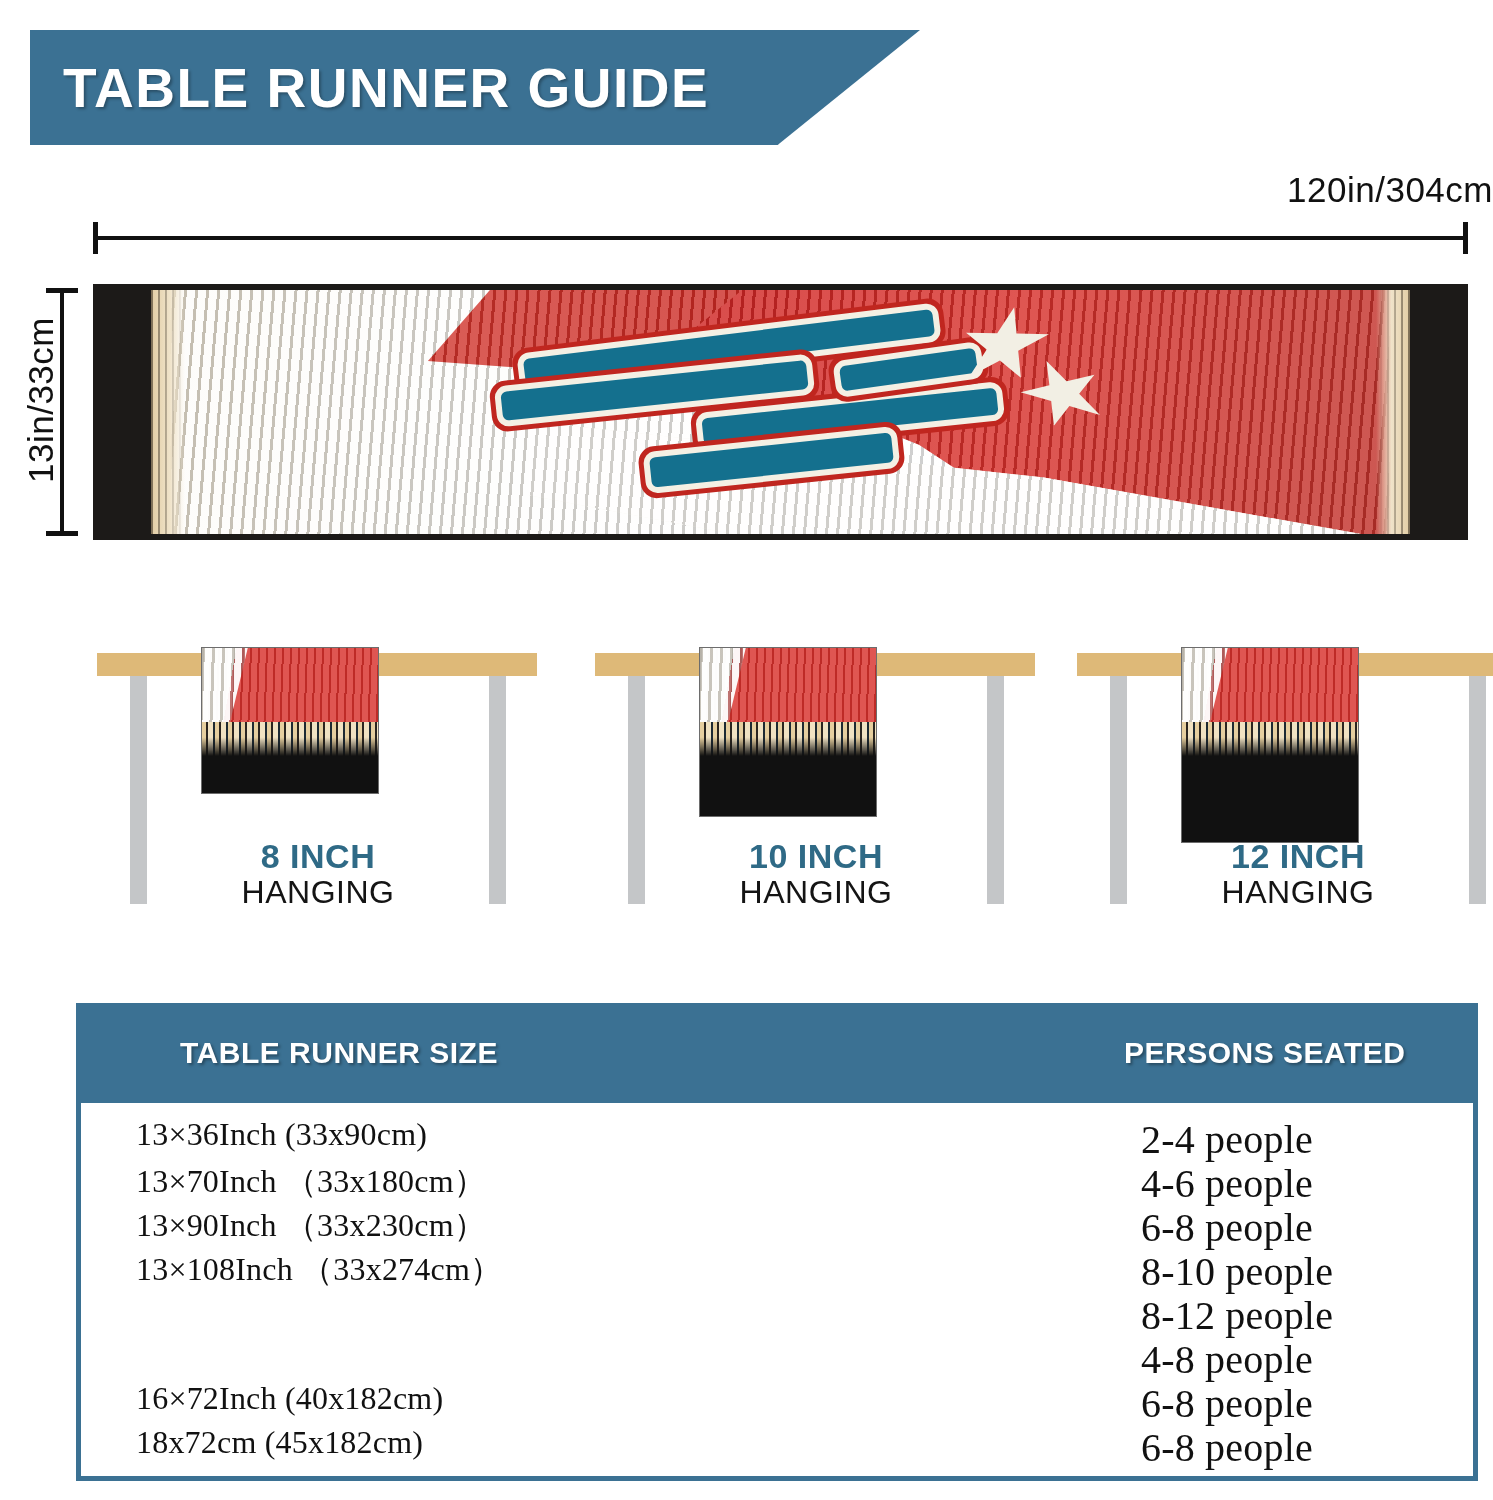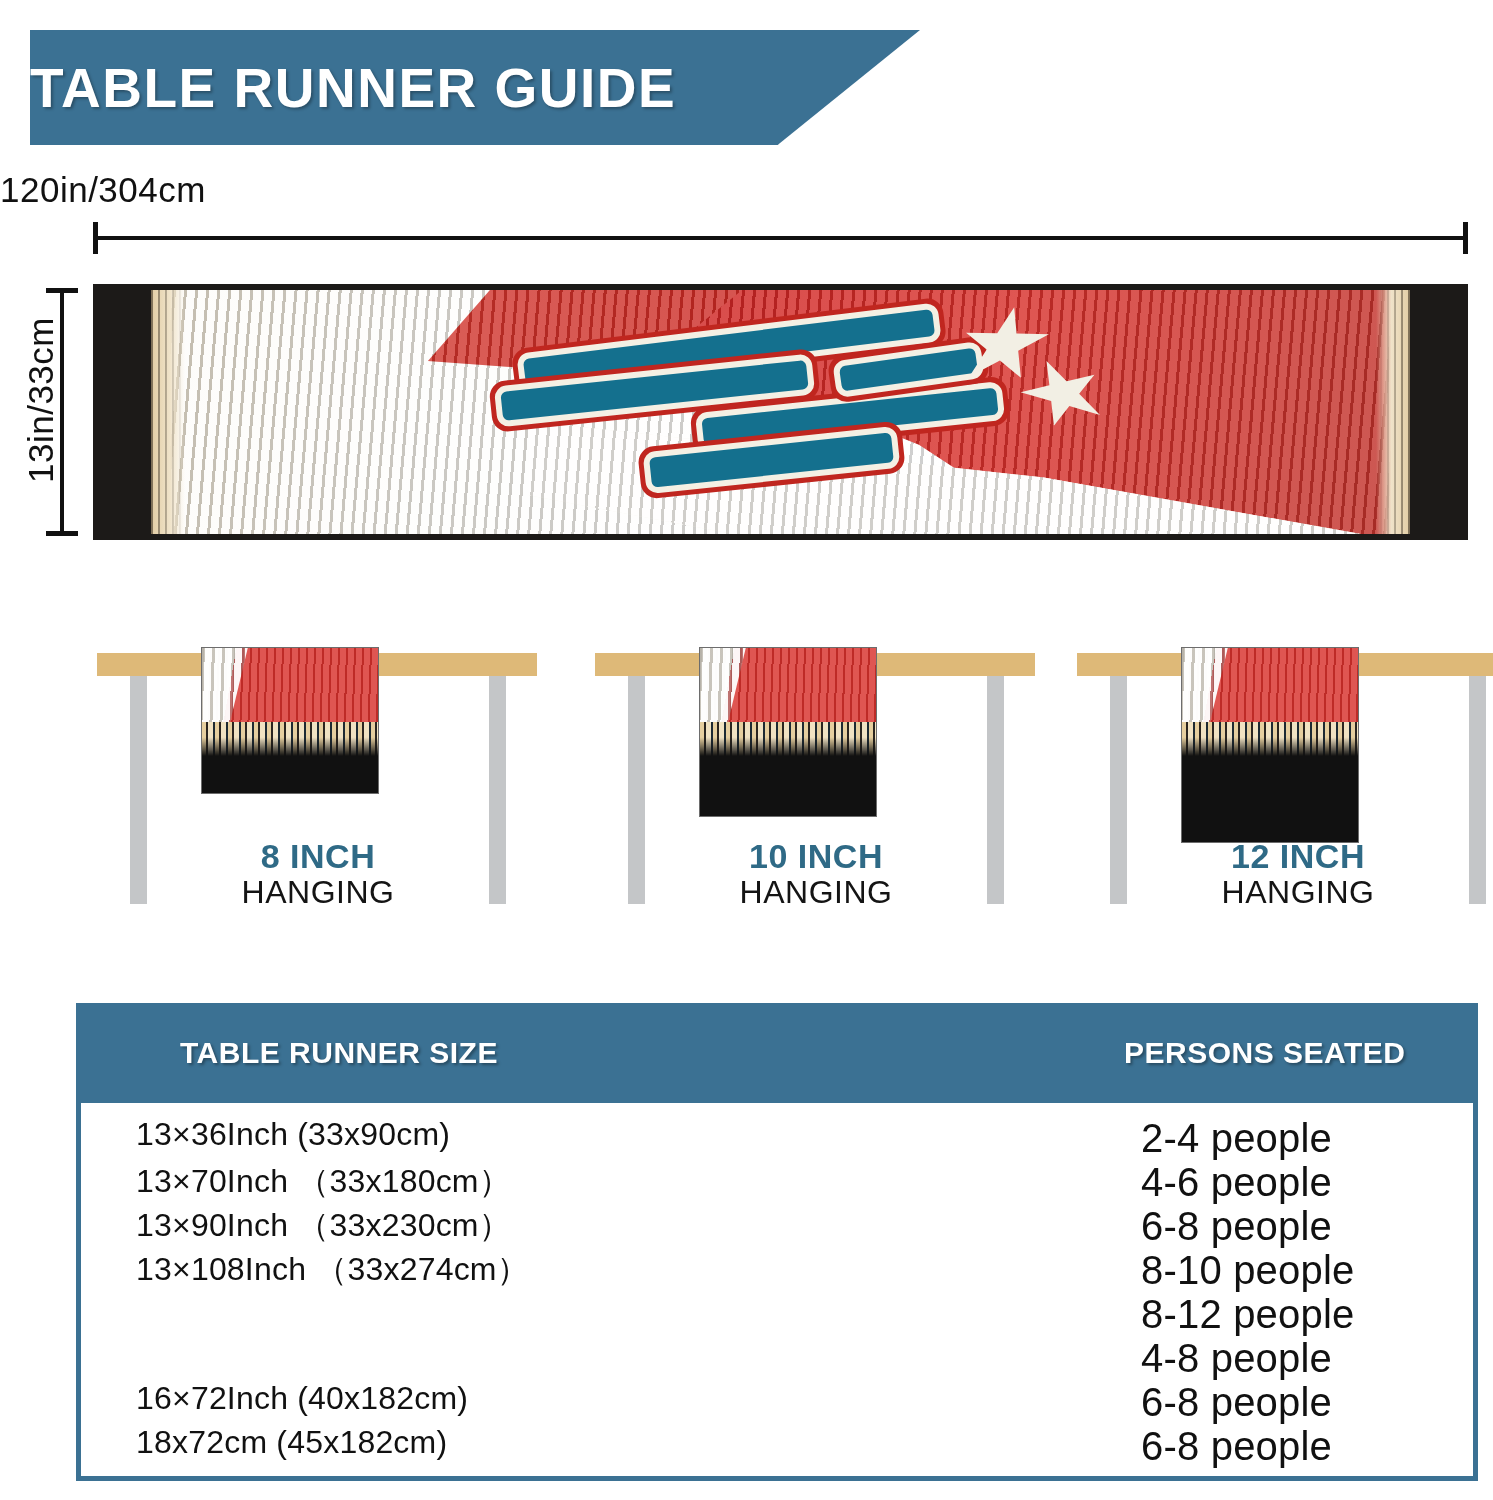--- a/index.html
+++ b/index.html
@@ -26,31 +26,32 @@
     clip-path: polygon(0 0, 100% 0, 84% 100%, 0 100%);
     box-shadow: 0 4px 7px rgba(0,0,0,0.30);
     display: flex;
     align-items: center;
   }
   #header-title {
     color: #ffffff;
     font-size: 55px;
     font-weight: bold;
     letter-spacing: 1.5px;
+    padding-left: 33px;
     white-space: nowrap;
     text-shadow: 2px 2px 3px rgba(0,0,0,0.30);
   }
 
   
   #width-label {
     position: absolute;
     left: 0;
     top: 170px;
     width: 1493px;
-    text-align: left;
+    text-align: right;
     font-size: 35px;
     color: #111111;
     letter-spacing: 0.5px;
   }
   #height-label {
     position: absolute;
     left: -74px;
     top: 380px;
     width: 230px;
     text-align: center;
@@ -337,20 +338,21 @@
   #size-table-body {
     position: absolute;
     left: 0;
     top: 108px;
     width: 1392px;
     height: 360px;
   }
   .size-row {
     position: relative;
     height: 44px;
+    font-family: Liberation Serif, serif;
   }
   .cell-size {
     position: absolute;
     left: 55px;
     top: 0;
     font-size: 32px;
     color: #111111;
     white-space: nowrap;
     letter-spacing: 0.2px;
   }

